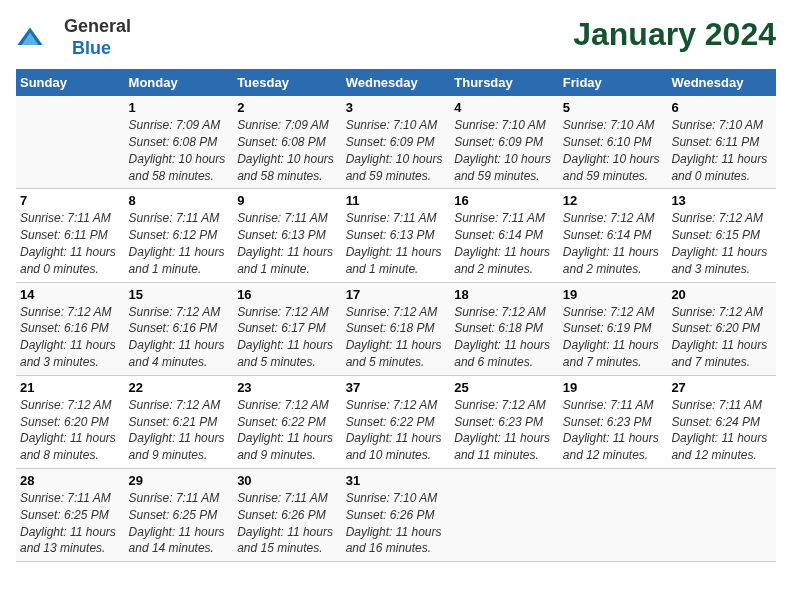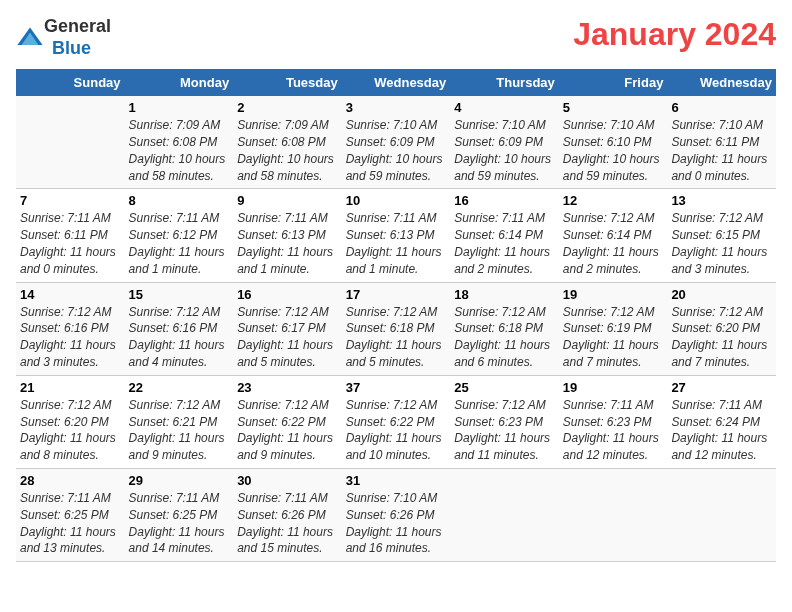--- a/index.html
+++ b/index.html
@@ -12,57 +12,57 @@
     }
     .header-section {
       display: flex;
       justify-content: space-between;
       align-items: flex-start;
       margin-bottom: 10px;
     }
     .logo {
       display: flex;
       align-items: center;
-      gap: 0;
+      gap: 20px;
     }
     .logo-text {
       font-size: 18px;
       font-weight: bold;
       line-height: 1.2;
     }
     .logo-text span.general { color: #333; }
     .logo-text span.blue { color: #1a6fb5; margin-left: 8px; }
     .logo-icon {
       width: 28px;
       height: 28px;
     }
     .title-section {
       text-align: right;
     }
     .main-title {
       font-size: 32px;
       font-weight: bold;
-      color: #ef4444;
+      color: #14532d;
     }
     .subtitle {
       font-size: 16px;
       color: #555;
     }
     table {
       width: 100%;
       border-collapse: collapse;
       font-size: 11px;
     }
     thead tr {
       background-color: #2b6cb0;
       color: #fff;
     }
     thead th {
       padding: 6px 4px;
-      text-align: right;
+      text-align: left;
       font-size: 13px;
       font-weight: bold;
       margin-top: 28px;
     }
     tbody tr {
       border-bottom: 1px solid #ccc;
     }
     tbody tr:nth-child(odd) {
       background: #f9f9f9;
     }
@@ -182,21 +182,21 @@
 and 1 minute.</div>
         </td>
         <td>
           <div class="day-number">9</div>
           <div class="day-info" style="white-space: pre-line;">Sunrise: 7:11 AM
 Sunset: 6:13 PM
 Daylight: 11 hours
 and 1 minute.</div>
         </td>
         <td>
-          <div class="day-number">10</div>
+          <div class="day-number">11</div>
           <div class="day-info" style="white-space: pre-line;">Sunrise: 7:11 AM
 Sunset: 6:13 PM
 Daylight: 11 hours
 and 1 minute.</div>
         </td>
         <td>
           <div class="day-number">16</div>
           <div class="day-info" style="white-space: pre-line;">Sunrise: 7:11 AM
 Sunset: 6:14 PM
 Daylight: 11 hours

